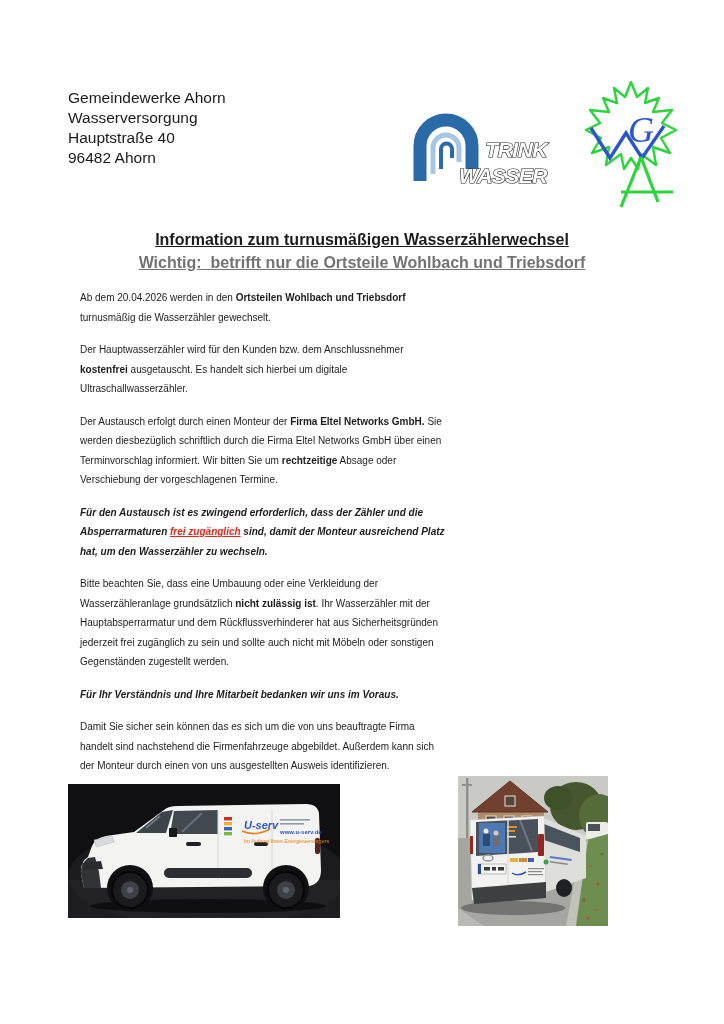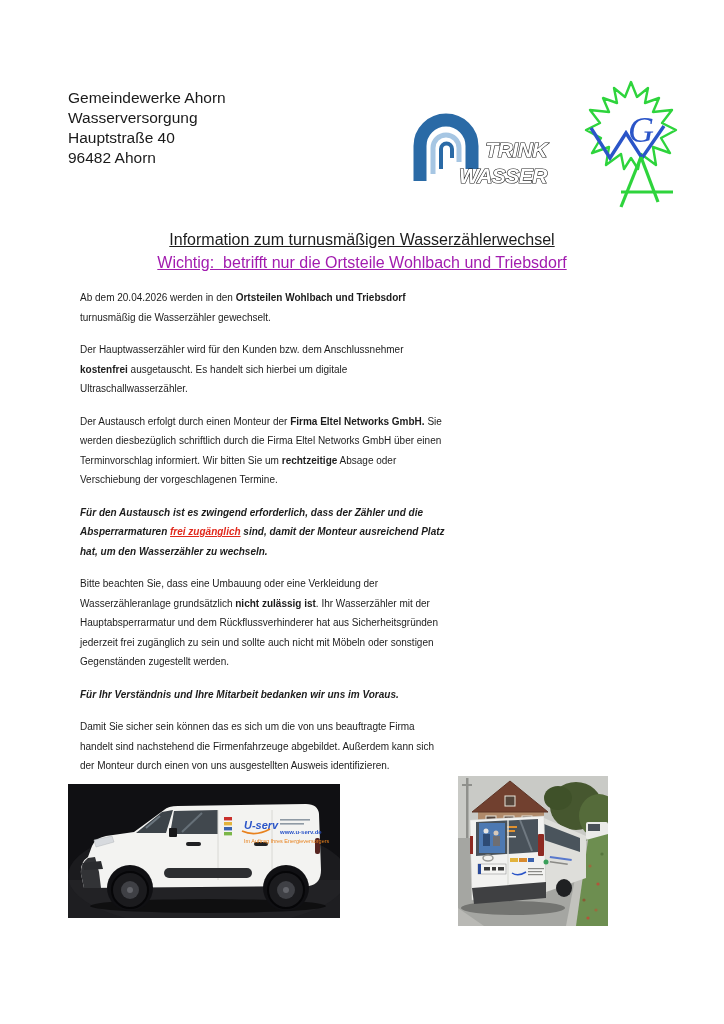--- a/index.html
+++ b/index.html
@@ -5,23 +5,23 @@
   html,body{margin:0;padding:0;background:#ffffff;}
   .page{position:relative;width:724px;height:1024px;background:#ffffff;overflow:hidden;
         font-family:"Liberation Sans","DejaVu Sans",sans-serif;color:#1c1c1c;}
 
   .sender{position:absolute;left:68px;top:88px;font-size:15.5px;line-height:20px;color:#1a1a1a;}
 
   .logo-trink{position:absolute;left:408px;top:112px;width:142px;height:76px;}
   .logo-gwa{position:absolute;left:578px;top:80px;width:106px;height:132px;}
 
   .title{position:absolute;left:0;top:228px;width:724px;text-align:center;
-         font-weight:normal;font-size:16px;line-height:23px;}
+         font-weight:bold;font-size:16px;line-height:23px;}
   .title .t1 span{color:#1c1c1c;text-decoration:underline;white-space:pre-wrap;}
-  .title .t2 span{color:#a21caf;text-decoration:underline;white-space:pre-wrap;}
+  .title .t2 span{color:#737373;text-decoration:underline;white-space:pre-wrap;}
 
   .body-text{position:absolute;left:80px;top:288px;width:650px;font-size:10px;line-height:19.5px;}
   .para{margin:0 0 13px 0;}
   .para.bold{font-weight:bold;font-style:italic;}
   .tline{white-space:pre-wrap;}
   .b{font-weight:bold;}
   .red{color:#e0281c;text-align:right;}
   .u{text-decoration:underline;}
 
   .photo{position:absolute;display:block;}

